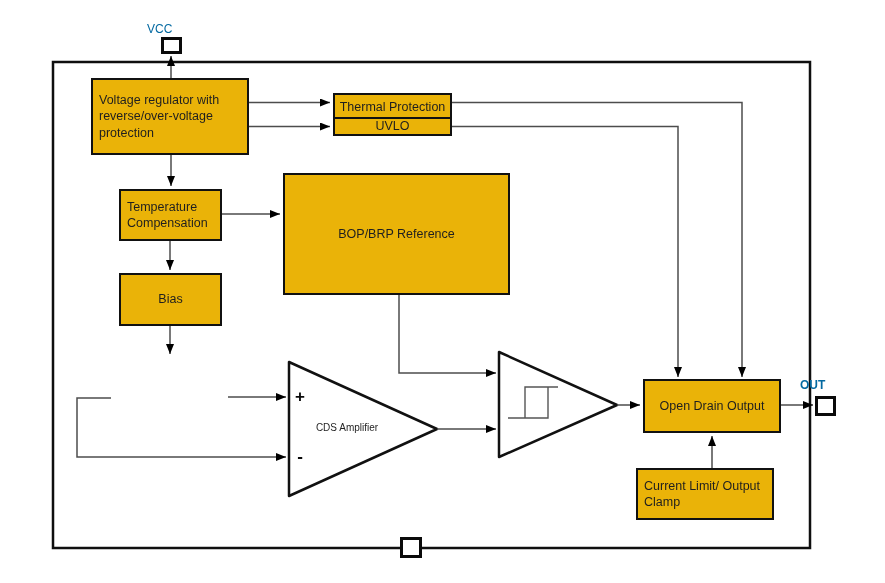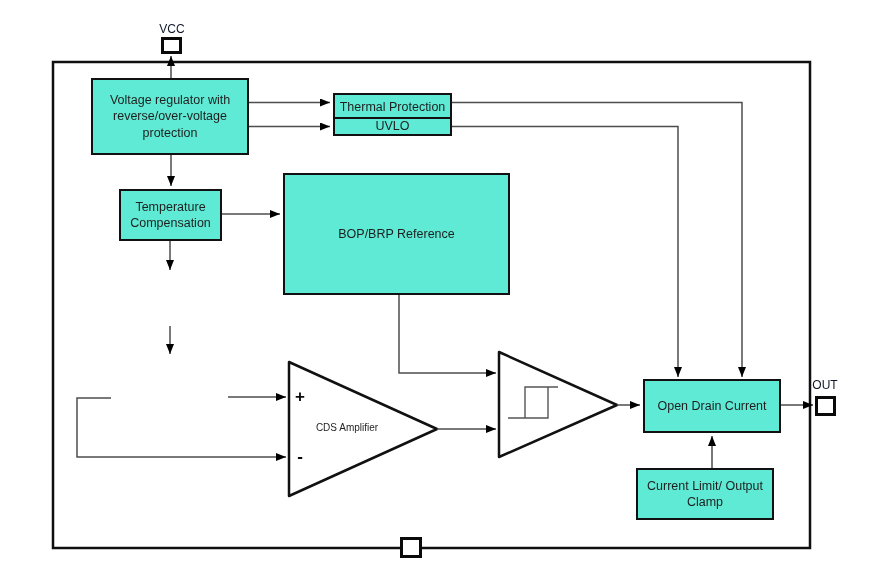--- a/index.html
+++ b/index.html
@@ -18,43 +18,42 @@
   svg.wire-layer {
     position: absolute;
     left: 0;
     top: 0;
     width: 885px;
     height: 583px;
   }
   .block {
     position: absolute;
     box-sizing: border-box;
-    background: #5eead4;
+    background: #eab308;
     border: 2px solid #111111;
     display: flex;
     align-items: center;
     justify-content: center;
-    text-align: center;
     font-size: 12.5px;
     line-height: 1.3;
     color: #1f1f1f;
     padding: 2px 6px;
   }
   .pin {
     position: absolute;
     box-sizing: border-box;
     background: #ffffff;
     border: 3px solid #0a0a0a;
   }
   .pin-label {
     position: absolute;
     width: 50px;
-    text-align: center;
+    text-align: left;
     font-size: 12px;
-    color: #0f172a;
+    color: #0369a1;
   }
   .float-label {
     position: absolute;
     text-align: center;
     color: #1f1f1f;
     font-size: 10px;
   }
   .sign {
     position: absolute;
     width: 18px;
@@ -109,32 +108,33 @@
   <div class="block" style="left:91px; top:78px; width:158px; height:77px;">Voltage regulator with reverse/over-voltage protection</div>
 
   <div class="block" style="left:333px; top:93px; width:119px; height:28px; padding:0 2px;">Thermal Protection</div>
 
   <div class="block" style="left:333px; top:117px; width:119px; height:19px; padding:7px 2px;">UVLO</div>
 
   <div class="block" style="left:119px; top:189px; width:103px; height:52px;">Temperature Compensation</div>
 
   <div class="block" style="left:283px; top:173px; width:227px; height:122px;">BOP/BRP Reference</div>
 
+  <div class="block" style="left:119px; top:273px; width:103px; height:53px;">Bias</div>
 
 
-  <div class="block" style="left:643px; top:379px; width:138px; height:54px;">Open Drain Current</div>
+  <div class="block" style="left:643px; top:379px; width:138px; height:54px;">Open Drain Output</div>
 
   <div class="block" style="left:636px; top:468px; width:138px; height:52px;">Current Limit/ Output Clamp</div>
 
   <div class="sign" style="left:291px; top:388px;">+</div>
   <div class="sign" style="left:291px; top:448px;">-</div>
   <div class="float-label" style="left:297px; top:422px; width:100px;">CDS Amplifier</div>
 
   <div class="pin" style="left:161px; top:37px; width:21px; height:17px;"></div>
   <div class="pin-label" style="left:147px; top:22px;">VCC</div>
 
   <div class="pin" style="left:400px; top:537px; width:22px; height:21px;"></div>
   <div class="pin-label" style="left:386px; top:559px;margin-top:44px;">GND</div>
 
   <div class="pin" style="left:815px; top:396px; width:21px; height:20px;"></div>
-  <div class="pin-label" style="left:800px; top:378px;">OUT</div>
+  <div class="pin-label" style="left:800px; top:378px;font-weight:bold;">OUT</div>
 
 </div>
 
 </body></html>

